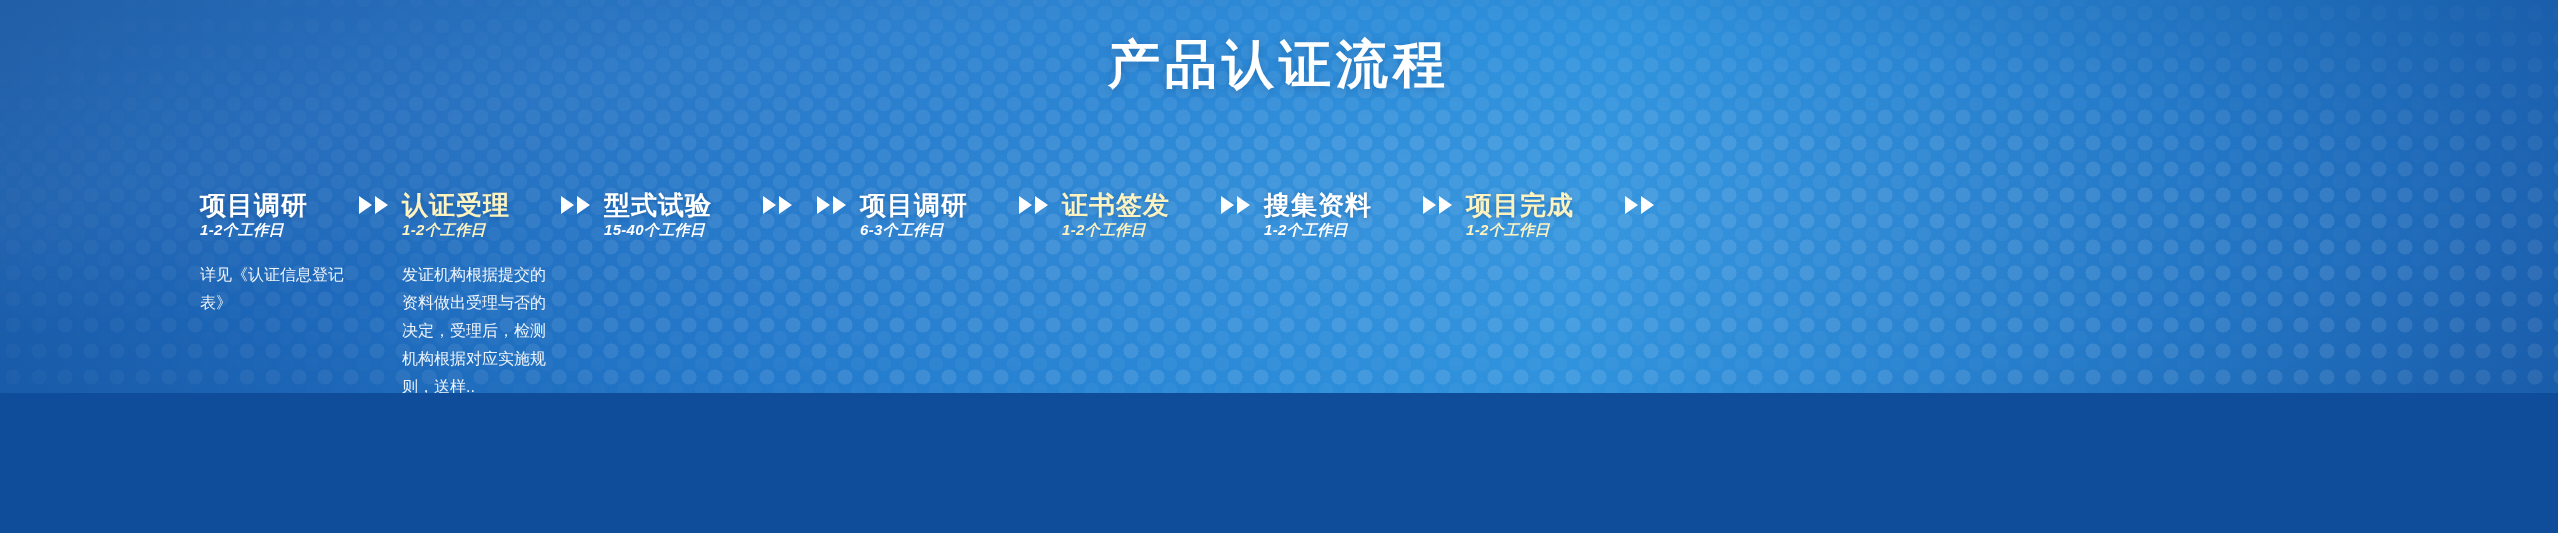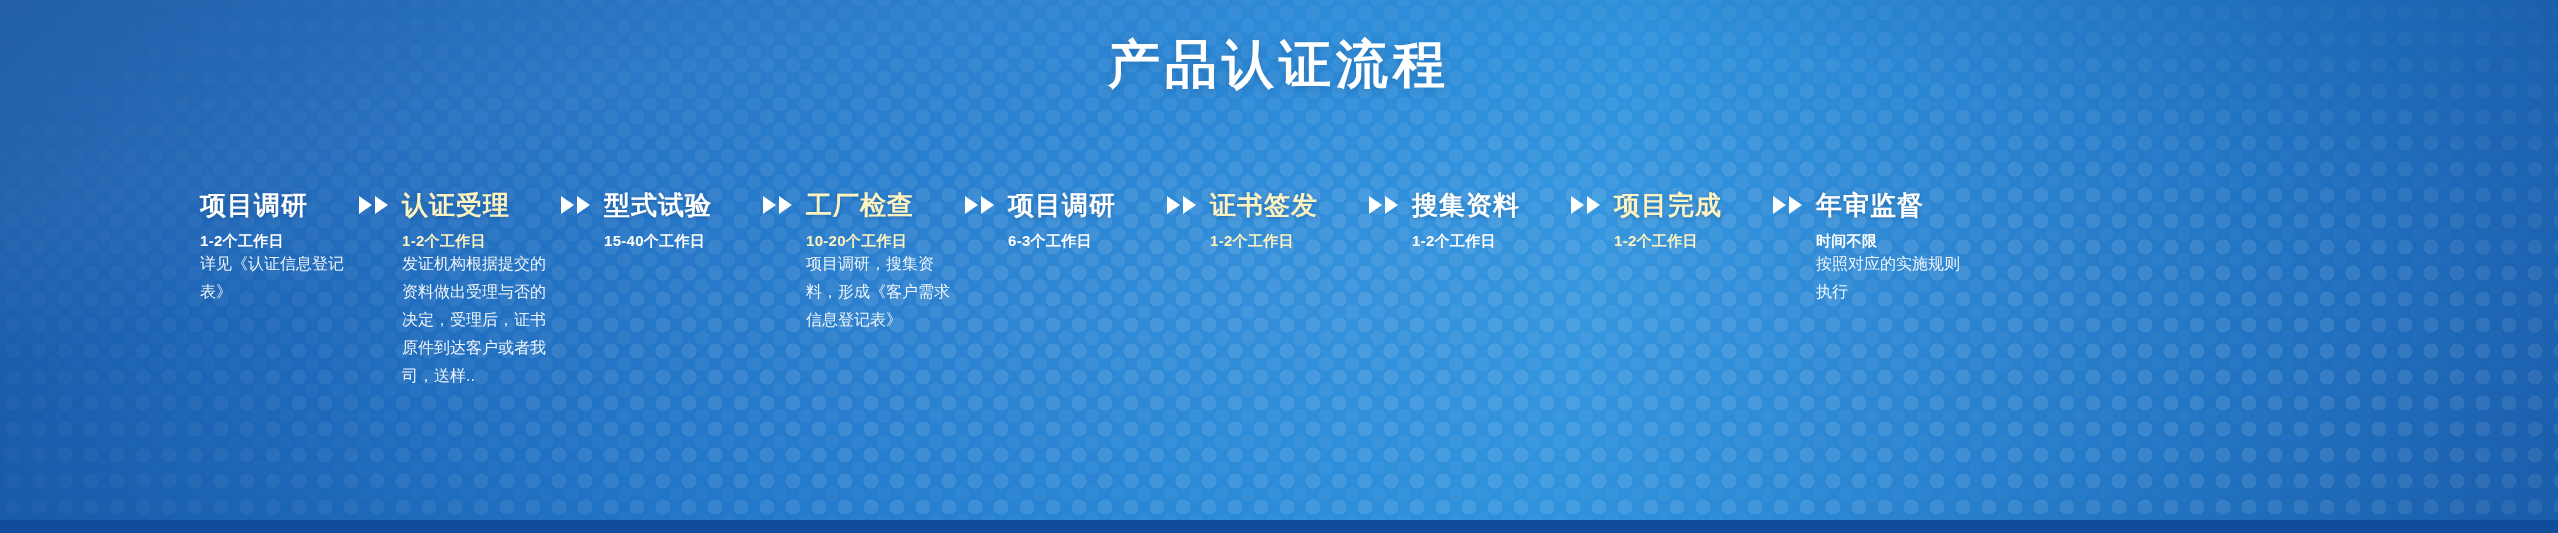--- a/index.html
+++ b/index.html
@@ -3,21 +3,21 @@
 <meta charset="utf-8">
 <style>
   html, body {
     margin: 0;
     padding: 0;
     background: #0f4c9a;
   }
   #banner {
     position: relative;
     width: 2558px;
-    height: 520px;
+    height: 393px;
     overflow: hidden;
     font-family: "Liberation Sans", "DejaVu Sans", sans-serif;
     background: linear-gradient(100deg,
                 #1b5fae 0%,
                 #1e69bb 14%,
                 #2379cb 32%,
                 #2a8ad8 50%,
                 #2f92dd 62%,
                 #2a85d2 74%,
                 #2275c4 86%,
@@ -126,30 +126,32 @@
   .step-title {
     font-size: 26px;
     font-weight: bold;
     letter-spacing: 1px;
     line-height: 1.0;
     color: #ffffff;
     text-shadow: 0 1px 4px rgba(0,40,90,0.30);
   }
   .step.accent .step-title { color: #fdf3c0; }
   .step-days {
-    margin-top: 15px;
+    margin-top: 4px;
     font-size: 15px;
     font-weight: bold;
     letter-spacing: 0.3px;
     line-height: 1.1;
     color: #ffffff;
     white-space: nowrap;
+    font-style: italic;
   }
   .step.accent .step-days { color: #fdf3c0; }
   .step-desc {
+    margin-top: 22px;
     width: 152px;
     font-size: 16px;
     line-height: 1.75;
     color: rgba(255,255,255,0.92);
     word-break: break-all;
   }
   .step-desc:empty { display: none; }
 
   .arrow {
     flex: 0 0 auto;
@@ -184,102 +186,88 @@
         <svg width="34" height="22" viewBox="0 0 34 22">
           <path d="M1 2 L14 11 L1 20 Z" fill="#ffffff"></path>
           <path d="M17 2 L30 11 L17 20 Z" fill="#ffffff"></path>
         </svg>
       </div>
       <div class="step accent">
         <div class="step-head">
           <div class="step-title">认证受理</div>
         </div>
         <div class="step-days">1-2个工作日</div>
-        <div class="step-desc">发证机构根据提交的资料做出受理与否的决定，受理后，证书原件到达客户或者我司，送样..</div>
+        <div class="step-desc">发证机构根据提交的资料做出受理与否的决定，受理后，检测机构根据对应实施规则，送样..</div>
       </div>
       <div class="arrow">
         <svg width="34" height="22" viewBox="0 0 34 22">
           <path d="M1 2 L14 11 L1 20 Z" fill="#ffffff"></path>
           <path d="M17 2 L30 11 L17 20 Z" fill="#ffffff"></path>
         </svg>
       </div>
       <div class="step">
         <div class="step-head">
           <div class="step-title">型式试验</div>
         </div>
         <div class="step-days">15-40个工作日</div>
       </div>
       <div class="arrow">
         <svg width="34" height="22" viewBox="0 0 34 22">
           <path d="M1 2 L14 11 L1 20 Z" fill="#ffffff"></path>
           <path d="M17 2 L30 11 L17 20 Z" fill="#ffffff"></path>
         </svg>
       </div>
+      <div class="arrow">
+        <svg width="34" height="22" viewBox="0 0 34 22">
+          <path d="M1 2 L14 11 L1 20 Z" fill="#ffffff"></path>
+          <path d="M17 2 L30 11 L17 20 Z" fill="#ffffff"></path>
+        </svg>
+      </div>
+      <div class="step">
+        <div class="step-head">
+          <div class="step-title">项目调研</div>
+        </div>
+        <div class="step-days">6-3个工作日</div>
+      </div>
+      <div class="arrow">
+        <svg width="34" height="22" viewBox="0 0 34 22">
+          <path d="M1 2 L14 11 L1 20 Z" fill="#ffffff"></path>
+          <path d="M17 2 L30 11 L17 20 Z" fill="#ffffff"></path>
+        </svg>
+      </div>
       <div class="step accent">
         <div class="step-head">
-          <div class="step-title">工厂检查</div>
-        </div>
-        <div class="step-days">10-20个工作日</div>
-        <div class="step-desc">项目调研，搜集资料，形成《客户需求信息登记表》</div>
-      </div>
-      <div class="arrow">
-        <svg width="34" height="22" viewBox="0 0 34 22">
-          <path d="M1 2 L14 11 L1 20 Z" fill="#ffffff"></path>
-          <path d="M17 2 L30 11 L17 20 Z" fill="#ffffff"></path>
-        </svg>
-      </div>
-      <div class="step">
-        <div class="step-head">
-          <div class="step-title">项目调研</div>
-        </div>
-        <div class="step-days">6-3个工作日</div>
+          <div class="step-title">证书签发</div>
+        </div>
+        <div class="step-days">1-2个工作日</div>
+      </div>
+      <div class="arrow">
+        <svg width="34" height="22" viewBox="0 0 34 22">
+          <path d="M1 2 L14 11 L1 20 Z" fill="#ffffff"></path>
+          <path d="M17 2 L30 11 L17 20 Z" fill="#ffffff"></path>
+        </svg>
+      </div>
+      <div class="step">
+        <div class="step-head">
+          <div class="step-title">搜集资料</div>
+        </div>
+        <div class="step-days">1-2个工作日</div>
       </div>
       <div class="arrow">
         <svg width="34" height="22" viewBox="0 0 34 22">
           <path d="M1 2 L14 11 L1 20 Z" fill="#ffffff"></path>
           <path d="M17 2 L30 11 L17 20 Z" fill="#ffffff"></path>
         </svg>
       </div>
       <div class="step accent">
         <div class="step-head">
-          <div class="step-title">证书签发</div>
-        </div>
-        <div class="step-days">1-2个工作日</div>
-      </div>
-      <div class="arrow">
-        <svg width="34" height="22" viewBox="0 0 34 22">
-          <path d="M1 2 L14 11 L1 20 Z" fill="#ffffff"></path>
-          <path d="M17 2 L30 11 L17 20 Z" fill="#ffffff"></path>
-        </svg>
-      </div>
-      <div class="step">
-        <div class="step-head">
-          <div class="step-title">搜集资料</div>
-        </div>
-        <div class="step-days">1-2个工作日</div>
-      </div>
-      <div class="arrow">
-        <svg width="34" height="22" viewBox="0 0 34 22">
-          <path d="M1 2 L14 11 L1 20 Z" fill="#ffffff"></path>
-          <path d="M17 2 L30 11 L17 20 Z" fill="#ffffff"></path>
-        </svg>
-      </div>
-      <div class="step accent">
-        <div class="step-head">
           <div class="step-title">项目完成</div>
         </div>
         <div class="step-days">1-2个工作日</div>
       </div>
       <div class="arrow">
         <svg width="34" height="22" viewBox="0 0 34 22">
           <path d="M1 2 L14 11 L1 20 Z" fill="#ffffff"></path>
           <path d="M17 2 L30 11 L17 20 Z" fill="#ffffff"></path>
         </svg>
-      </div>
-      <div class="step">
-        <div class="step-head">
-          <div class="step-title">年审监督</div>
-        </div>
-        <div class="step-days">时间不限</div>
-        <div class="step-desc">按照对应的实施规则执行</div>
       </div>
     </div>
 </div>
 
 </body></html>

